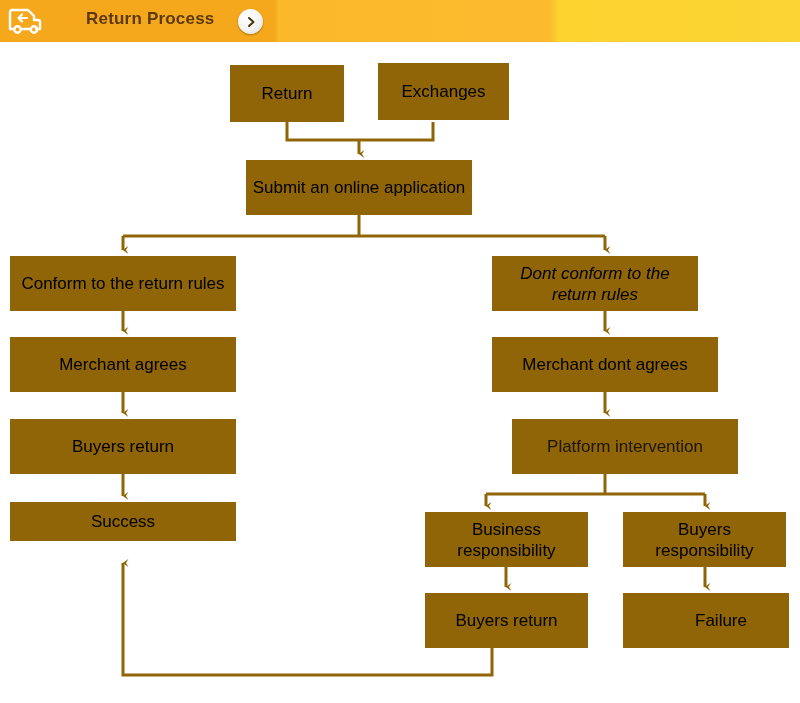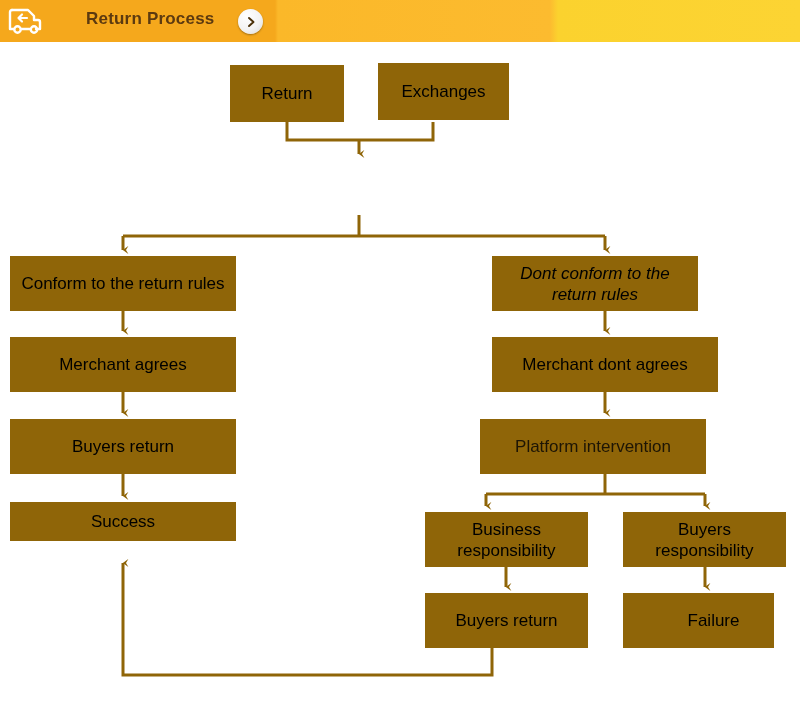--- a/index.html
+++ b/index.html
@@ -158,20 +158,23 @@
   </svg>
 
   <div class="node" style="left:230px; top:23px;  width:114px; height:57px;">
     <span>Return</span>
   </div>
 
   <div class="node" style="left:378px; top:21px;  width:131px; height:57px;align-items:center;">
     <span>Exchanges</span>
   </div>
 
+  <div class="node" style="left:246px; top:118px; width:226px; height:55px;">
+    <span>Submit an online application</span>
+  </div>
 
   <div class="node" style="left:10px;  top:214px; width:226px; height:55px;">
     <span>Conform to the return rules</span>
   </div>
 
   <div class="node" style="left:492px; top:214px; width:206px; height:55px;font-style:italic;">
     <span>Dont conform to the return rules</span>
   </div>
 
   <div class="node" style="left:10px;  top:295px; width:226px; height:55px;">
@@ -179,37 +182,37 @@
   </div>
 
   <div class="node" style="left:492px; top:295px; width:226px; height:55px;">
     <span>Merchant dont agrees</span>
   </div>
 
   <div class="node" style="left:10px;  top:377px; width:226px; height:55px;">
     <span>Buyers return</span>
   </div>
 
-  <div class="node dark-label" style="left:480px; top:377px; width:226px; height:55px;">
+  <div class="node dark-label" style="left:512px; top:377px; width:226px; height:55px;">
     <span>Platform intervention</span>
   </div>
 
   <div class="node" style="left:10px;  top:460px; width:226px; height:39px;">
     <span>Success</span>
   </div>
 
   <div class="node" style="left:425px; top:470px; width:163px; height:55px;">
     <span>Business responsibility</span>
   </div>
 
   <div class="node" style="left:623px; top:470px; width:163px; height:55px;">
     <span>Buyers responsibility</span>
   </div>
 
   <div class="node" style="left:425px; top:551px; width:163px; height:55px;">
     <span>Buyers return</span>
   </div>
 
-  <div class="node" style="left:623px; top:551px; width:151px; height:55px;padding-left:36px;">
+  <div class="node" style="left:623px; top:551px; width:166px; height:55px;padding-left:36px;">
     <span>Failure</span>
   </div>
 
 </div>
 
 </body></html>

